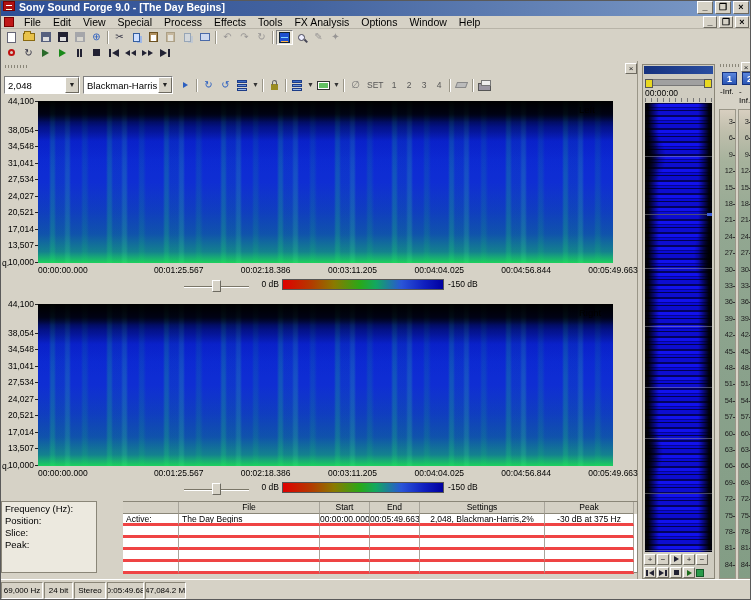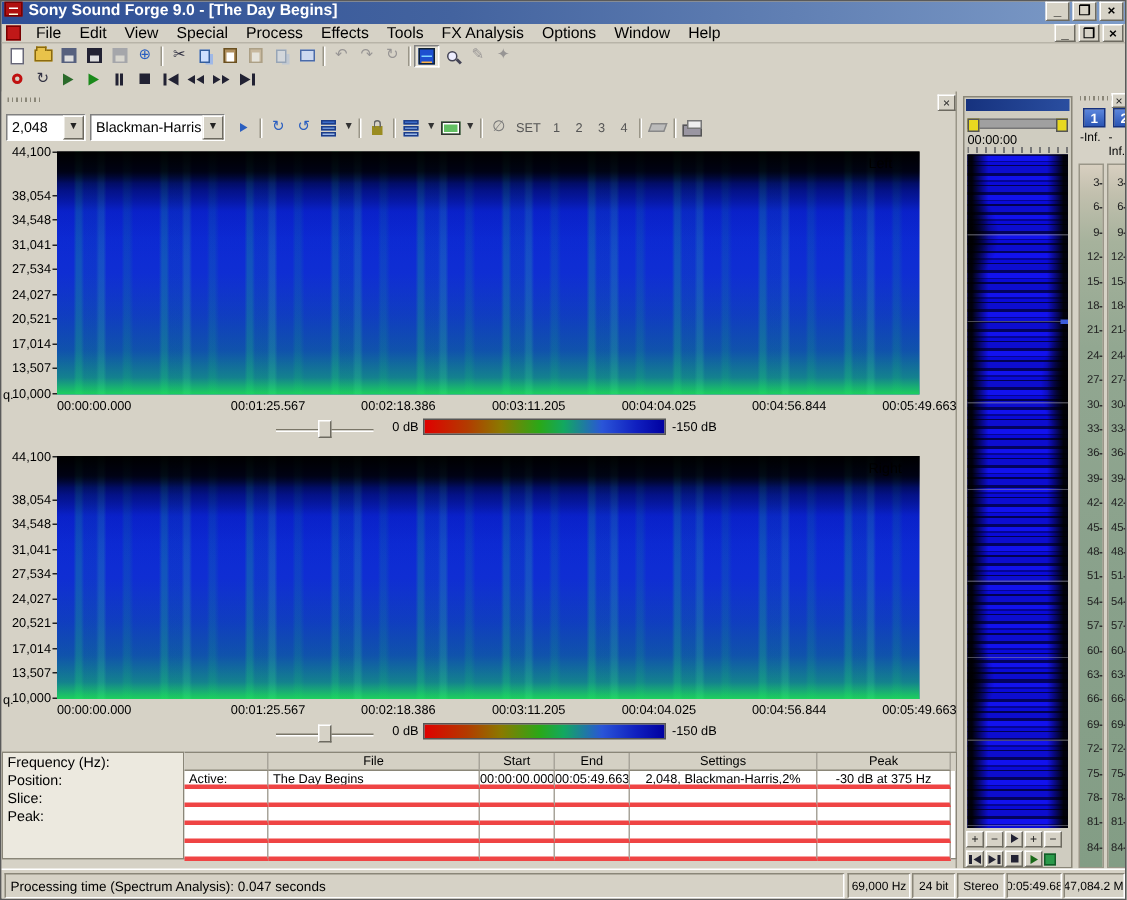--- a/index.html
+++ b/index.html
@@ -101,21 +101,21 @@
   .ctl-row{position:absolute;left:0;top:177px;width:505px;height:14px;}
   .slider{position:absolute;left:183px;top:5px;width:65px;height:8px;}
   .slider .track{position:absolute;left:0;right:0;top:3px;border-top:1px solid #7a7668;border-bottom:1px solid #fff;}
   .slider .thumb{position:absolute;left:28px;top:-3px;width:9px;height:12px;background:#d6d2c6;border:1px solid;border-color:#fff #6d6a60 #6d6a60 #fff;}
   .cb-left{position:absolute;left:248px;top:1px;width:30px;text-align:right;font-size:8.5px;}
   .colorbar{position:absolute;left:281px;top:1px;width:162px;height:11px;border:1px solid #555;
     background:linear-gradient(90deg,#e00000 0%,#b23c00 18%,#8a7a00 32%,#2aa818 48%,#12a860 58%,#2a55d8 74%,#1020c0 88%,#0000a0 100%);}
   .cb-right{position:absolute;left:447px;top:1px;font-size:8.5px;}
   
   #info{position:absolute;left:0;top:440px;width:637px;height:72px;}
-  #fields{position:absolute;left:0;top:0;width:122px;height:72px;background:#ece9df;border:1px solid #8a8678;padding:1px 3px;}
+  #fields{position:absolute;left:0;top:0;width:96px;height:72px;background:#ece9df;border:1px solid #8a8678;padding:1px 3px;}
   #fields div{font-size:9.5px;line-height:12px;white-space:nowrap;}
   #itable{position:absolute;left:122px;top:0;width:515px;height:72px;background:#fff;border:1px solid #8a8678;border-left:none;}
   .trow{display:grid;grid-template-columns:56px 141px 50px 50px 125px 89px;height:12px;}
   .trow.head{background:#d4d0c4;}
   .tcell{border-right:1px solid #a8a49a;border-bottom:3px solid #ef4444;font-size:8.5px;line-height:11px;
     text-align:center;white-space:nowrap;overflow:hidden;}
   .trow.head .tcell{border-bottom:1px solid #8a8678;}
   .tcell.l{text-align:left;padding-left:3px;}
   
   #data-window{position:absolute;left:641px;top:63px;width:73px;height:515px;background:#cfccc0;border:1px solid #8a8678;}
@@ -304,21 +304,21 @@
           <span class="vbar"></span>
         </span>
       </div>
   </div>
 
   <div id="spec-panel">
     <div class="grip" style="left:4px;top:4px;"></div>
     <div class="xclose" style="left:624px;top:2px;">×</div>
 
     <div id="spec-toolbar">
-      <div class="combo" style="width:53px;">
+      <div class="combo" style="width:76px;">
         <span class="cval">2,048</span>
         <span class="carr">▼</span>
       </div>
       <div class="combo" style="width:90px;margin-left:3px;">
         <span class="cval">Blackman-Harris</span>
         <span class="carr">▼</span>
       </div>
       <div class="sbtn" style="margin-left:4px;">
           <span class="tri-r sm" style="border-left-color:#2b5fc0"></span>
         </div>
@@ -616,21 +616,20 @@
         <div class="mtick" style="top: 385.2px;">72</div>
         <div class="mtick" style="top: 401.6px;">75</div>
         <div class="mtick" style="top: 418px;">78</div>
         <div class="mtick" style="top: 434.4px;">81</div>
         <div class="mtick" style="top: 450.8px;">84</div>
         <div class="mtick" style="top: 467.2px;">87</div>
       </div>
   </div>
 
   <div id="statusbar">
-    <div class="scell" id="smsg">Processing time (Spectrum Analysis): 0.047 seconds</div>
     <div id="scells">
         <div class="scell" style="width: 42px;">69,000 Hz</div>
         <div class="scell" style="width: 29px;">24 bit</div>
         <div class="scell" style="width: 32px;">Stereo</div>
         <div class="scell" style="width: 37px;">00:05:49.685</div>
         <div class="scell" style="width: 41px;">147,084.2 MB</div>
       </div>
   </div>
 
 </div>

